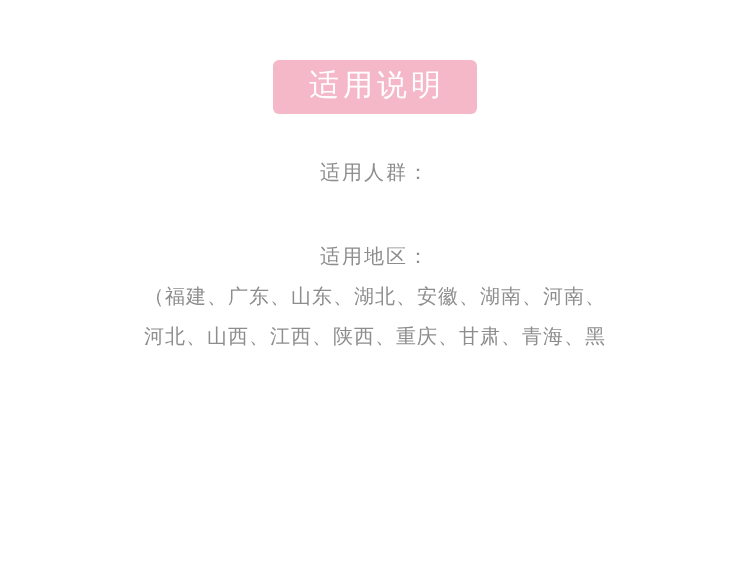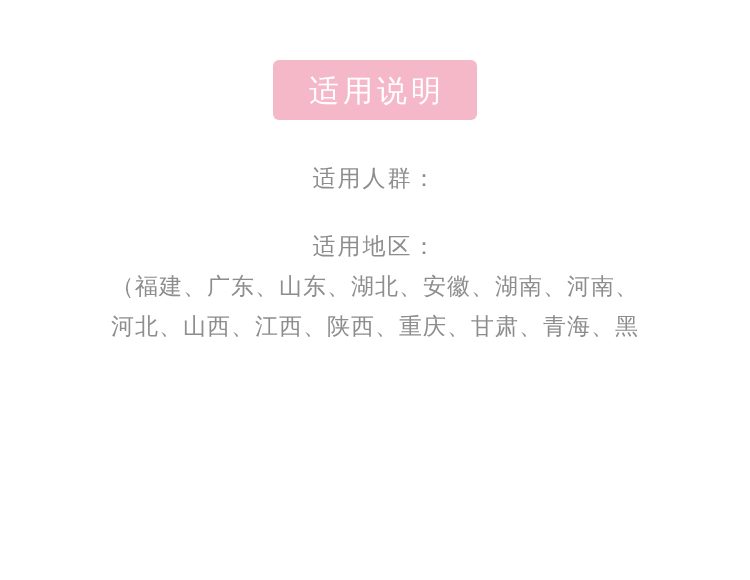--- a/index.html
+++ b/index.html
@@ -20,38 +20,38 @@
     display: flex;
     flex-direction: column;
     align-items: center;
   }
   .badge {
     margin-top: 60px;
     background: #f5b8c8;
     color: #ffffff;
     font-size: 30px;
     letter-spacing: 4px;
-    padding: 16px 32px 14px 36px;
+    padding: 10px 32px 14px 36px;
     border-radius: 6px;
     line-height: 1;
     font-weight: normal;
   }
   .block {
     width: 100%;
     text-align: center;
     color: #8d8d8d;
-    font-size: 23px;
+    font-size: 20px;
     line-height: 40px;
     letter-spacing: 1px;
   }
   .block-audience {
     margin-top: 38px;
   }
   .block-region {
-    margin-top: 28px;
+    margin-top: 44px;
   }
   .line {
     display: block;
     white-space: nowrap;
   }
   .heading-line {
     letter-spacing: 2px;
   }
 </style>
 </head>

